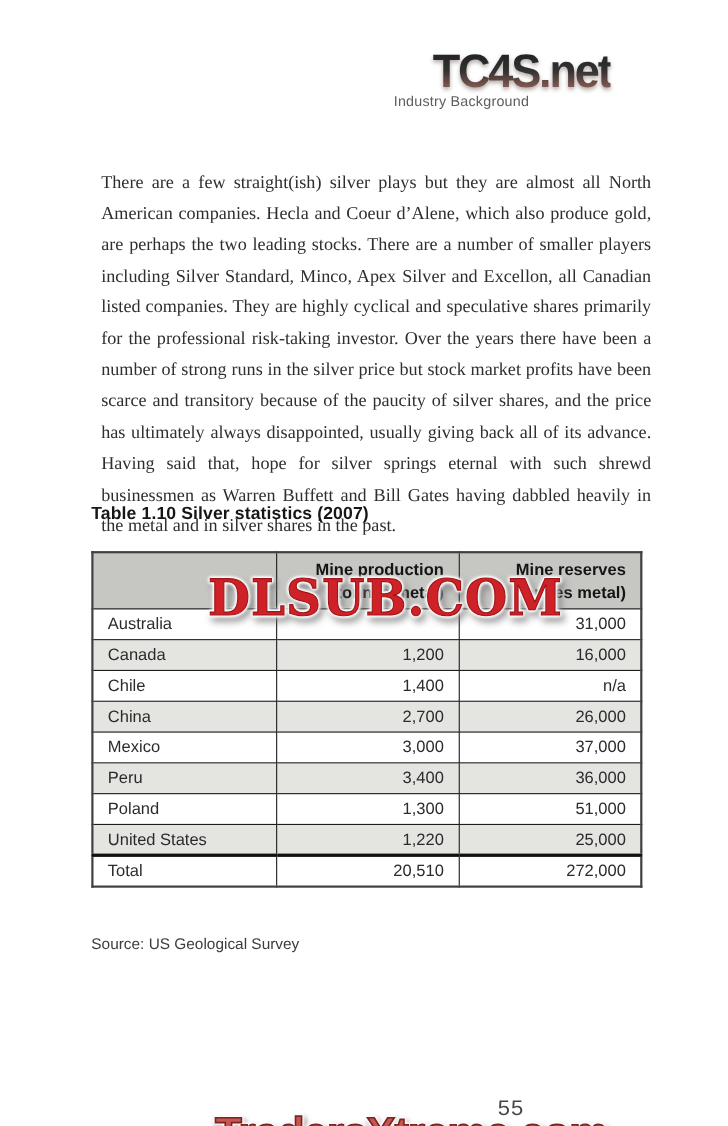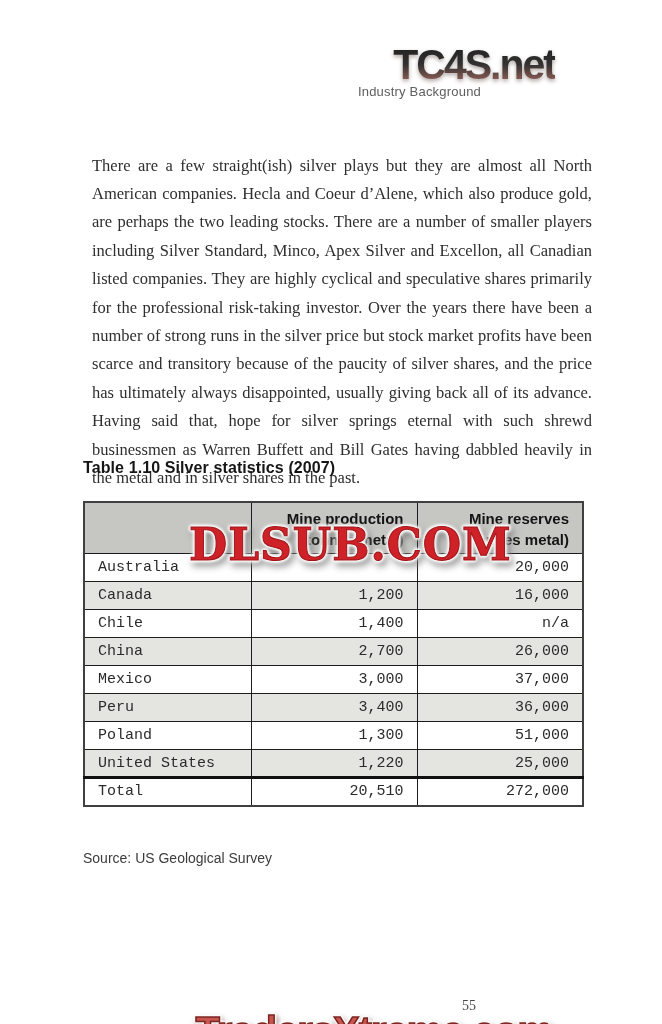--- a/index.html
+++ b/index.html
@@ -52,21 +52,21 @@
   table.stats col.c1{width:167px;}
   table.stats col.c2{width:166px;}
   table.stats col.c3{width:166px;}
   table.stats th,table.stats td{border:1px solid #1c1c1c;}
   table.stats{border:2px solid #404040;}
   table.stats th{
     background:var(--header-gray);
     font-weight:bold;text-align:right;vertical-align:top;
     padding:5px 13px 3px 13px;line-height:21px;height:47px;color:#141414;
   }
-  table.stats td{height:28px;padding:4px 13px;font-family:Liberation Mono, monospace;}
+  table.stats td{height:28px;padding:4px 13px;}
   td.c-country{text-align:left;}
   td.c-num{text-align:right;}
   tr.shaded td{background:var(--row-gray);}
   tr.total-row td{border-top:3px solid #111;}
 
   .source{
     position:absolute;left:83px;top:810px;
     font-size:14px;color:#3c3c3c;
   }
 
@@ -78,21 +78,21 @@
     color:var(--watermark-red);
     -webkit-text-stroke:1px #9e1418;
     filter:drop-shadow(0 0 1.5px #fff) drop-shadow(0 0 1.5px #fff)
            drop-shadow(0 0 1px #fff) drop-shadow(3px 4px 3px rgba(110,110,110,.65));
     transform:scaleY(1.03);
   }
 
   
   .page-num{
     position:absolute;top:958px;right:80px;
-    font-family:Liberation Serif, serif;font-size:14px;color:#474747;
+    font-family:Liberation Mono, monospace;font-size:20px;color:#474747;
   }
   .footer-logo{
     position:absolute;top:971px;right:4px;z-index:6;
     font-family:"Liberation Sans",sans-serif;font-weight:700;
     font-size:40px;letter-spacing:-1px;line-height:1;
     color:var(--footer-red);
     -webkit-text-stroke:1.5px #7c2420;
     filter:drop-shadow(0 0 1.3px #fff) drop-shadow(0 0 1.2px #fff)
            drop-shadow(0 0 1px #fff) drop-shadow(2px 3px 2px rgba(95,65,60,.55));
   }
@@ -125,21 +125,21 @@
         <th>
           <div>Mine reserves</div>
           <div>(tonnes metal)</div>
         </th>
       </tr>
     </thead>
     <tbody>
       <tr>
         <td class="c-country">Australia</td>
         <td class="c-num"></td>
-        <td class="c-num">20,000</td>
+        <td class="c-num">31,000</td>
       </tr>
       <tr class="shaded">
         <td class="c-country">Canada</td>
         <td class="c-num">1,200</td>
         <td class="c-num">16,000</td>
       </tr>
       <tr>
         <td class="c-country">Chile</td>
         <td class="c-num">1,400</td>
         <td class="c-num">n/a</td>

